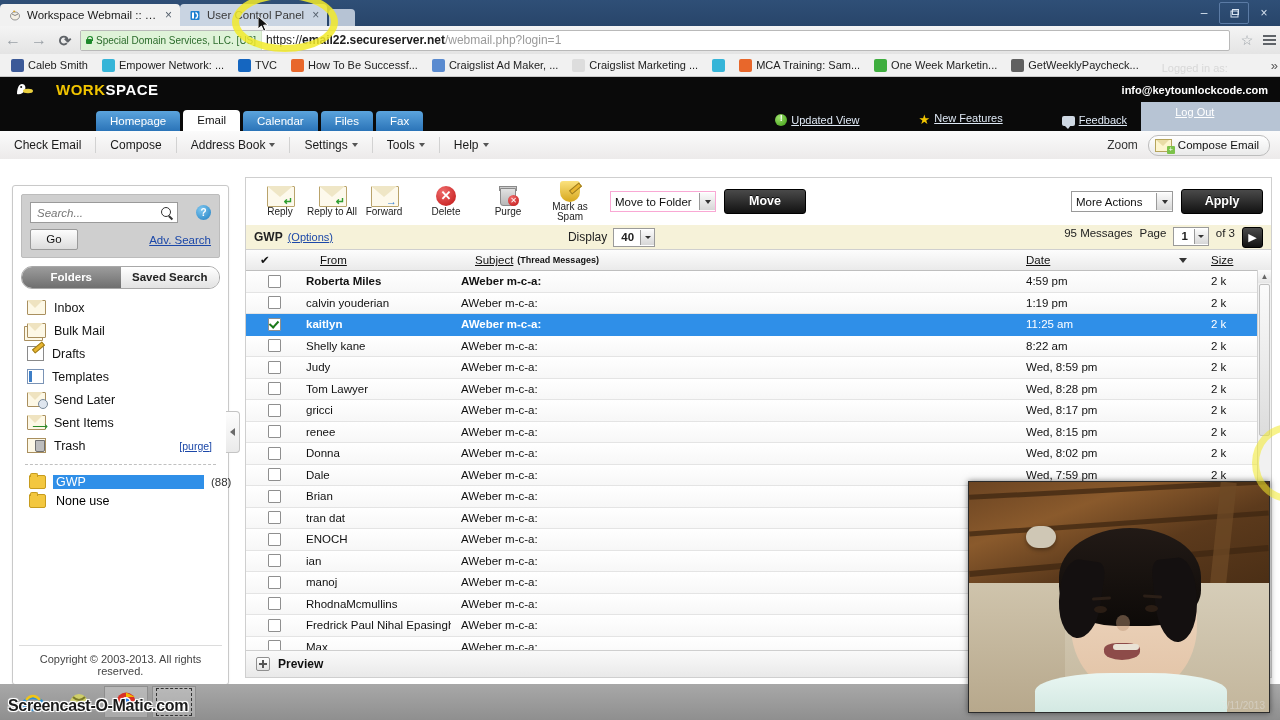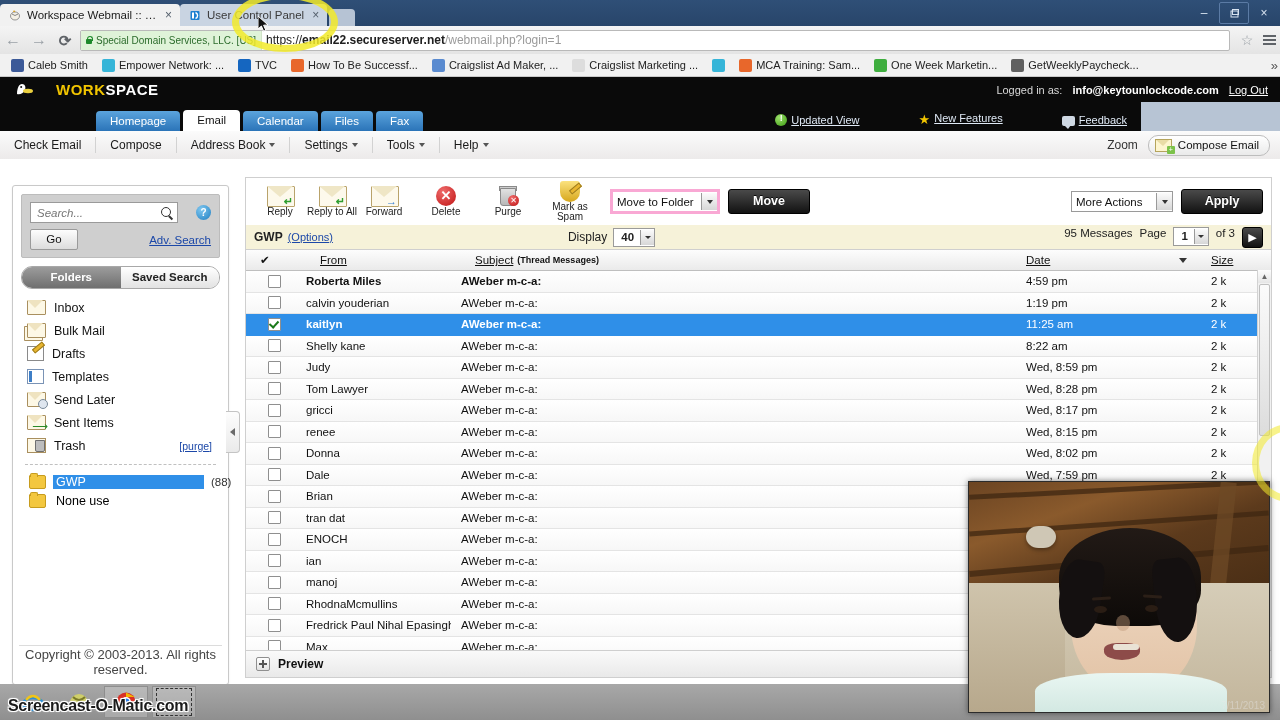--- a/index.html
+++ b/index.html
@@ -79,21 +79,21 @@
   }
   .gd-logo{display:flex;align-items:center;gap:4px;margin-left:14px;}
   .gd-logo-mark{
     width:20px;height:15px;position:relative;
   }
   .gd-wordmark{
     margin-left:22px;font-size:15px;letter-spacing:.5px;font-weight:bold;
   }
   .gd-wordmark .w{color:#f2c500;}
   .gd-wordmark .s{color:#ffffff;}
-  .gd-login{margin-left:auto;margin-right:12px;font-size:11px;color:#d8d8d8;display:flex;align-items:center;gap:10px;}
+  .gd-login{margin-left:auto;margin-right:12px;font-size:11px;color:#d8d8d8;display:flex;align-items:center;gap:10px;flex-direction:column;}
   .gd-login b{color:#fff;}
   .gd-login a{color:#fff;text-decoration:underline;}
 
   .gd-tabbar{
     position:absolute;top:102px;left:0;width:1141px;height:29px;background:#0a0a0a;
     display:flex;align-items:flex-end;
   }
   .gd-tabs{display:flex;align-items:flex-end;margin-left:96px;gap:3px;}
   .gd-tab{
     height:20px;line-height:20px;padding:0 14px;border-radius:4px 4px 0 0;
@@ -204,21 +204,21 @@
   .tmpl-ico{width:15px;height:13px;flex:0 0 15px;background:#fff;border:1px solid #7a93b5;position:relative;}
   .tmpl-ico:before{content:"";position:absolute;left:1px;top:1px;width:3px;bottom:1px;background:#3e7ec6;}
   .trash-ico{width:17px;height:13px;flex:0 0 17px;position:relative;border:1px solid #a98f5e;background:#fdf8e6;}
   .trash-ico:after{content:"";position:absolute;right:0px;bottom:0px;width:8px;height:10px;background:#bdbdbd;border:1px solid #6f6f6f;border-radius:0 0 2px 2px;}
 
   .divider{height:1px;border-top:1px dashed #c0c0c0;margin:7px 12px 6px 12px;}
   .cust-row{display:flex;align-items:center;gap:7px;height:19px;padding-left:16px;font-size:12.5px;}
   .cust-row .nm{padding:0 3px;}
   .cust-row.sel .nm{background:#2f8fe8;color:#fff;min-width:145px;}
   .cust-row .cnt{margin-left:auto;margin-right:18px;font-size:11.5px;color:#333;}
-  .copyright{position:absolute;bottom:7px;left:0;right:0;text-align:center;font-size:13px;color:#444;border-top:1px solid #dcdcdc;padding-top:1px;margin:0 6px;}
+  .copyright{position:absolute;bottom:7px;left:0;right:0;text-align:center;font-size:11px;color:#444;border-top:1px solid #dcdcdc;padding-top:7px;margin:0 6px;}
 
   .collapse-handle{
     position:absolute;left:226px;top:252px;width:13px;height:40px;
     background:linear-gradient(#fdfdfd,#eaeaea);border:1px solid #c4c4c4;border-left:none;
     border-radius:0 4px 4px 0;display:flex;align-items:center;justify-content:center;
   }
   .collapse-handle i{width:0;height:0;border-top:4px solid transparent;border-bottom:4px solid transparent;border-right:5px solid #6a6a6a;display:block;}
 
   
   .main{position:absolute;left:245px;top:18px;width:1027px;height:500px;}
@@ -236,21 +236,21 @@
   .arw.blue{color:#2f7bd0;right:1px;bottom:-1px;}
   .tb-x{width:20px;height:20px;border-radius:50%;background:radial-gradient(circle at 35% 28%,#ef6b6b,#c01414);color:#fff;font-size:13px;font-weight:bold;line-height:20px;text-align:center;}
   .tb-trash{width:18px;height:19px;position:relative;margin:0 auto;}
   .tb-trash b{position:absolute;left:1px;top:2px;width:14px;height:16px;background:linear-gradient(#e2e2e2,#b8b8b8);border:1px solid #8a8a8a;border-radius:0 0 3px 3px;display:block;}
   .tb-trash i{position:absolute;left:0;top:0;width:16px;height:3px;background:#cdcdcd;border:1px solid #8a8a8a;display:block;}
   .tb-trash em{position:absolute;right:-2px;bottom:-1px;width:11px;height:11px;border-radius:50%;background:radial-gradient(circle at 35% 28%,#ef6b6b,#c01414);color:#fff;font-size:8px;font-style:normal;line-height:11px;text-align:center;}
   .tb-shield{width:20px;height:21px;background:linear-gradient(#fbe27e,#d7a71c);border-radius:3px 3px 10px 10px;margin:0 auto;position:relative;}
   .tb-shield:after{content:"";position:absolute;right:-2px;top:5px;width:11px;height:3px;background:#e8b52e;border:1px solid #9a7a1e;transform:rotate(-40deg);}
 
   .sel-folder{
-    margin-left:14px;width:100px;height:19px;border:3px solid #f9a8d4;background:#fff;
+    margin-left:14px;width:100px;height:19px;border:1px solid #f9a8d4;background:#fff;
     display:flex;align-items:center;justify-content:space-between;font-size:11.5px;color:#111;padding-left:4px;
   }
   .sel-arrow{width:15px;height:17px;background:linear-gradient(#fbfbfb,#d7d7d7);border-left:1px solid #9a9a9a;display:flex;align-items:center;justify-content:center;}
   .sel-arrow i{width:0;height:0;border-left:3.5px solid transparent;border-right:3.5px solid transparent;border-top:4px solid #333;display:block;}
   .dark-btn{
     margin-left:8px;height:23px;min-width:56px;padding:0 12px;border-radius:3px;
     background:linear-gradient(#4a4a4a,#121212);color:#fff;font-size:12.5px;font-weight:bold;
     text-align:center;line-height:23px;border:1px solid #000;
     text-shadow:0 -1px 0 rgba(0,0,0,.8);
   }

